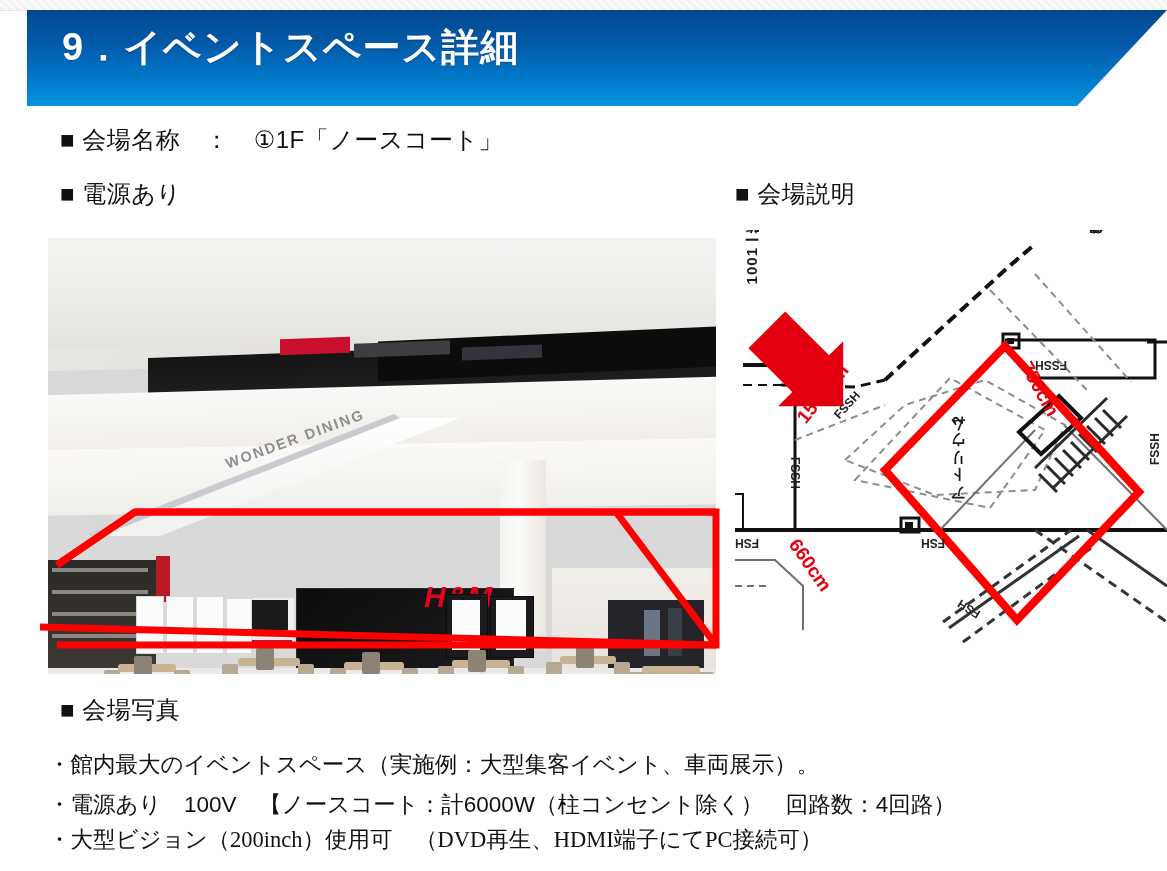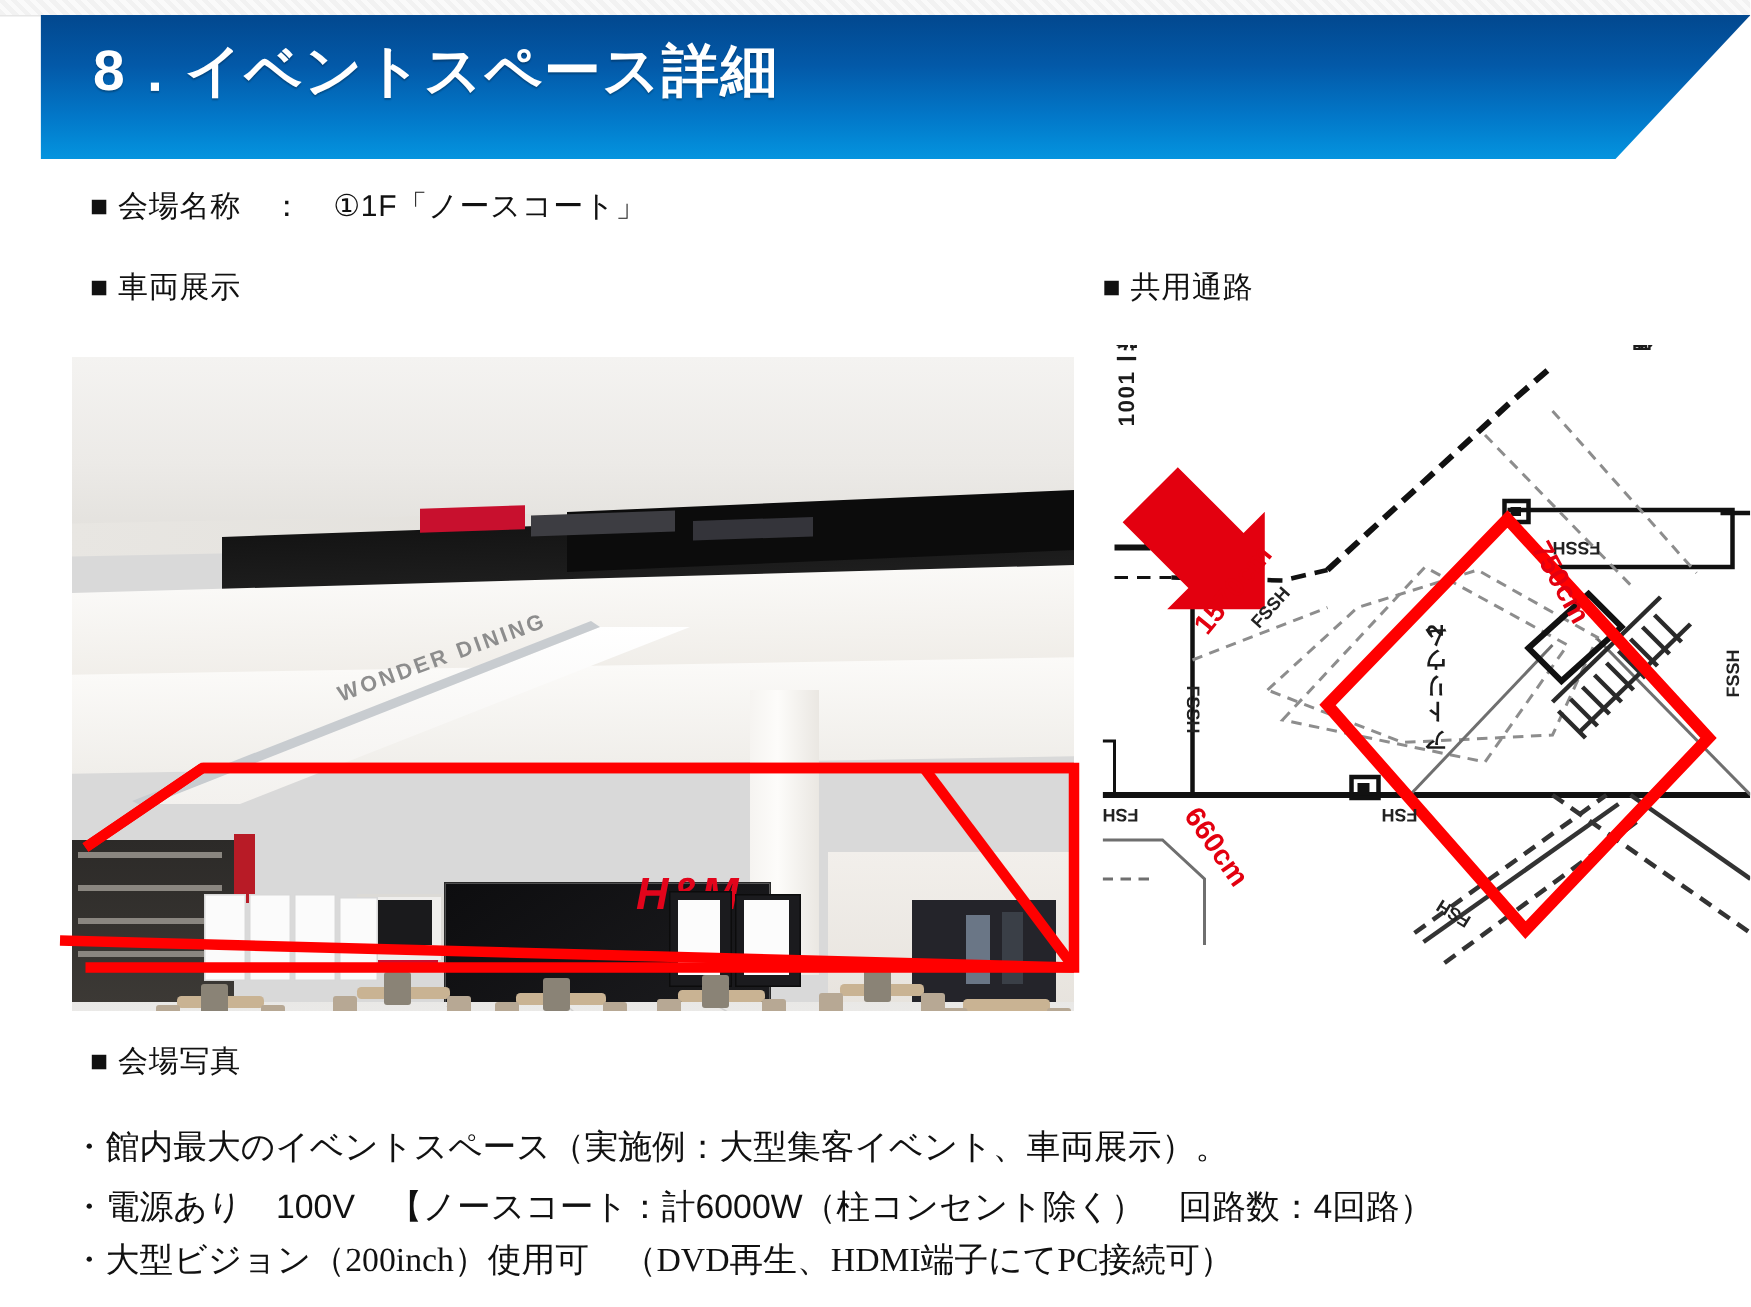--- a/index.html
+++ b/index.html
@@ -34,21 +34,21 @@
     font-size:38px;
     font-weight:bold;
     letter-spacing:1px;
     white-space:nowrap;
     text-shadow:0 1px 1px rgba(0,0,0,.25);
   }
   
   .bullet-line{
     position:absolute;
     color:#111111;
-    font-size:20px;
+    font-size:24px;
     white-space:nowrap;
     letter-spacing:.5px;
   }
   #venue-name-row{left:60px;top:124px;}
   #photo-heading{left:60px;top:178px;}
   #plan-heading{left:735px;top:178px;}
   #desc-heading{left:60px;top:694px;}
 
   
   .desc-line{
@@ -157,25 +157,25 @@
     transform:rotate(61deg);transform-origin:left center;white-space:nowrap;}
 </style>
 </head>
 <body>
 
 <div id="top-strip"></div>
 
 <div id="header-band">
   <div class="band-shape"></div>
 </div>
-<div id="header-title">8．イベントスペース詳細</div>
+<div id="header-title">9．イベントスペース詳細</div>
 
 <div class="bullet-line" id="venue-name-row">■ 会場名称　：　①1F「ノースコート」</div>
-<div class="bullet-line" id="photo-heading">■ 車両展示</div>
-<div class="bullet-line" id="plan-heading">■ 共用通路</div>
+<div class="bullet-line" id="photo-heading">■ 電源あり</div>
+<div class="bullet-line" id="plan-heading">■ 会場説明</div>
 <div class="bullet-line" id="desc-heading">■ 会場写真</div>
 
 <div class="desc-line" id="desc-1">・館内最大のイベントスペース（実施例：大型集客イベント、車両展示）。</div>
 <div class="desc-line" id="desc-2">・電源あり　100V　【ノースコート：計6000W（柱コンセント除く）　回路数：4回路）</div>
 <div class="desc-line" id="desc-3">・大型ビジョン（200inch）使用可　（DVD再生、HDMI端子にてPC接続可）</div>
 
 <div id="photo-frame">
   <div class="ph" id="ph-ceiling"></div>
   <div class="ph" id="ph-ceiling2"></div>
   <div class="ph" id="ph-darkband"></div>

